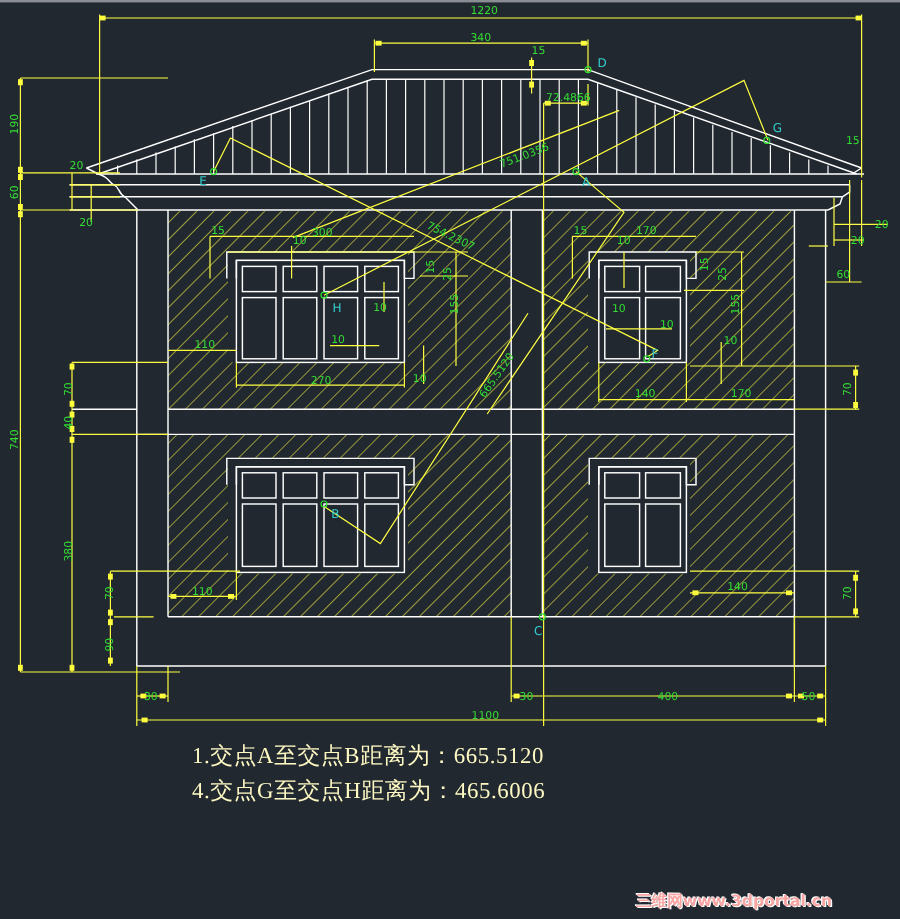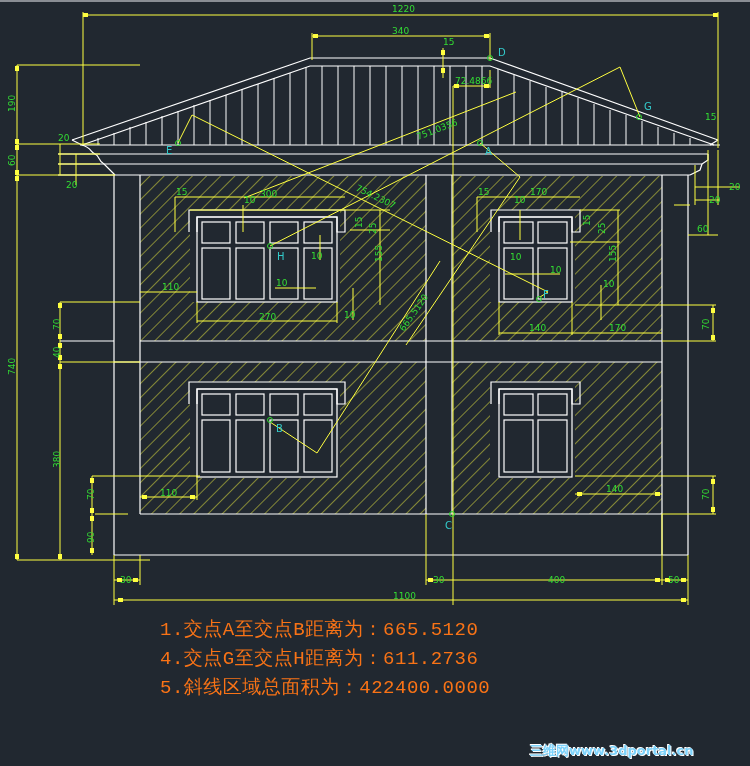--- a/index.html
+++ b/index.html
@@ -6,22 +6,22 @@
   body { width:750px; height:766px; overflow:hidden; position:relative; font-family:"DejaVu Sans Mono", monospace; }
   #topbar { position:absolute; left:0; top:0; width:750px; height:2px; background:#8a8e94; }
   #cad { position:absolute; left:0; top:0; }
   .w { stroke:#ffffff; stroke-width:1.2; fill:none; }
   .y { stroke:#ffff40; stroke-width:1; fill:none; }
   .dim-text { fill:#33dd33; font-family:"DejaVu Sans", sans-serif; font-size:9px; }
   .pt-label { fill:#33cccc; font-family:"DejaVu Sans", sans-serif; font-size:10px; }
   .pt-mark { stroke:#33dd33; stroke-width:1; fill:none; }
   .tick { fill:#ffff40; }
   #results { position:absolute; left:160px; top:616px; }
-  .res-line { color:#f97316; font-family:Liberation Mono, monospace; font-size:19px; line-height:29px; white-space:nowrap; letter-spacing:0.5px; }
-  #watermark { position:absolute; left:530px; top:742px; color:#7dd3fc; font-family:"DejaVu Sans", sans-serif; font-weight:bold; font-size:13px; text-shadow:0 0 1px #fff, 1px 1px 0 #fff, -1px -1px 0 #fff; letter-spacing:0px; }
+  .res-line { color:#fef9c3; font-family:Liberation Serif, serif; font-size:19px; line-height:29px; white-space:nowrap; letter-spacing:0.5px; }
+  #watermark { position:absolute; left:530px; top:742px; color:#fca5a5; font-family:"DejaVu Sans", sans-serif; font-weight:bold; font-size:13px; text-shadow:0 0 1px #fff, 1px 1px 0 #fff, -1px -1px 0 #fff; letter-spacing:0px; }
 </style>
 </head>
 <body>
 
 <div id="topbar"></div>
 
 <svg id="cad" width="750" height="766" viewBox="0 0 750 766">
   <defs>
     <pattern id="hatch" patternUnits="userSpaceOnUse" width="10" height="10" patternTransform="rotate(45)">
       <line x1="0" y1="0" x2="0" y2="10" stroke="#ffff40" stroke-width="0.9"></line>
@@ -368,17 +368,16 @@
     <text class="pt-label" x="543" y="298">F</text>
     <circle class="pt-mark" cx="270" cy="420" r="2.5"></circle>
     <text class="pt-label" x="276" y="432">B</text>
     <circle class="pt-mark" cx="452" cy="514" r="2.5"></circle>
     <text class="pt-label" x="445" y="529">C</text>
   </g>
 </svg>
 
 <div id="results">
   <div class="res-line">1.交点A至交点B距离为：665.5120</div>
-  <div class="res-line">4.交点G至交点H距离为：611.2736</div>
-  <div class="res-line">5.斜线区域总面积为：422400.0000</div>
+  <div class="res-line">4.交点G至交点H距离为：465.6006</div>
 </div>
 
 <div id="watermark">三维网www.3dportal.cn</div>
 
 </body></html>

